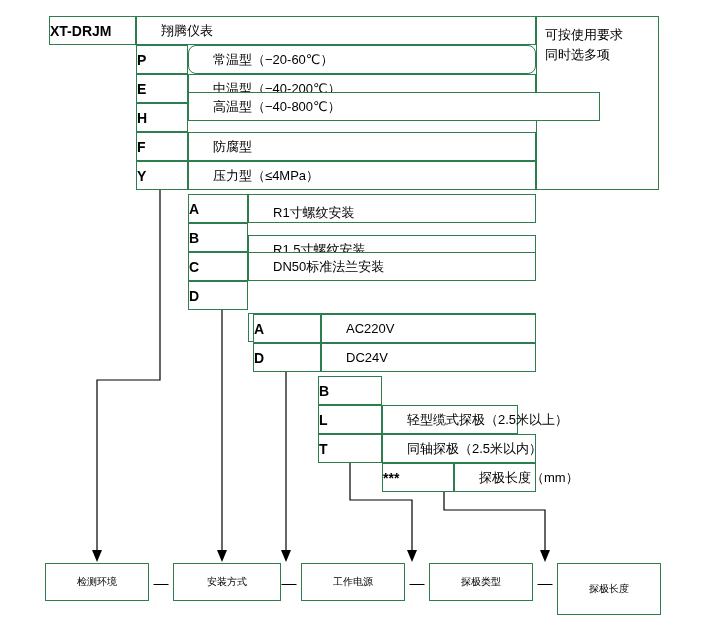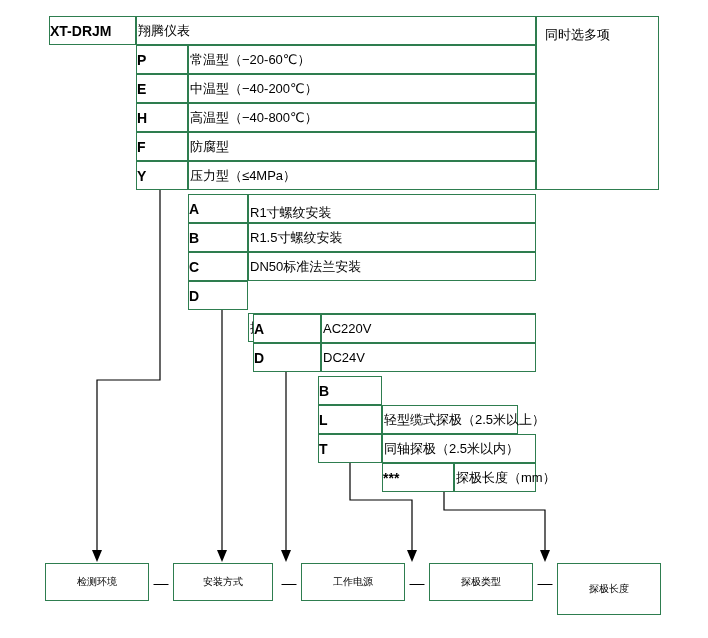--- a/index.html
+++ b/index.html
@@ -16,21 +16,21 @@
     box-sizing:border-box;
     border:1px solid #2e7d4f;
     background:#ffffff;
     display:flex;
     align-items:center;
     font-size:13px;
     color:#000;
     white-space:nowrap;
   }
   .cell.center{justify-content:flex-start;}
-  .cell.left{justify-content:flex-start;padding-left:1px;}
+  .cell.left{justify-content:flex-start;padding-left:24px;}
   .cell.code{font-weight:bold;font-size:14px;}
   .cell.multi{
     display:block;
     padding:8px 6px 0 8px;
     line-height:20px;
     white-space:normal;
   }
   .bottombox{
     position:absolute;
     box-sizing:border-box;
@@ -76,41 +76,42 @@
     <polygon points="545,562 540,550 550,550" fill="#000"></polygon>
   </svg>
 
   <div class="cell center code" style="left:49px;top:16px;width:87px;height:29px;">
     <span>XT-DRJM</span>
   </div>
   <div class="cell left" style="left:136px;top:16px;width:400px;height:29px;">
     <span>翔腾仪表</span>
   </div>
   <div class="cell multi" style="left:536px;top:16px;width:123px;height:174px;">
+    <div>可按使用要求</div>
     <div>同时选多项</div>
   </div>
 
   <div class="cell center code" style="left:136px;top:45px;width:52px;height:29px;">
     <span>P</span>
   </div>
-  <div class="cell left" style="left:188px;top:45px;width:348px;height:29px;">
+  <div class="cell left" style="left:188px;top:45px;width:348px;height:29px;border-radius:8px;">
     <span>常温型（−20-60℃）</span>
   </div>
 
   <div class="cell center code" style="left:136px;top:74px;width:52px;height:29px;">
     <span>E</span>
   </div>
   <div class="cell left" style="left:188px;top:74px;width:348px;height:29px;">
     <span>中温型（−40-200℃）</span>
   </div>
 
   <div class="cell center code" style="left:136px;top:103px;width:52px;height:29px;">
     <span>H</span>
   </div>
-  <div class="cell left" style="left:188px;top:103px;width:348px;height:29px;">
+  <div class="cell left" style="left:188px;top:92px;width:412px;height:29px;">
     <span>高温型（−40-800℃）</span>
   </div>
 
   <div class="cell center code" style="left:136px;top:132px;width:52px;height:29px;">
     <span>F</span>
   </div>
   <div class="cell left" style="left:188px;top:132px;width:348px;height:29px;">
     <span>防腐型</span>
   </div>
 
@@ -124,21 +125,21 @@
   <div class="cell center code" style="left:188px;top:194px;width:60px;height:29px;">
     <span>A</span>
   </div>
   <div class="cell left" style="left:248px;top:194px;width:288px;height:29px;align-items:flex-end;">
     <span>R1寸螺纹安装</span>
   </div>
 
   <div class="cell center code" style="left:188px;top:223px;width:60px;height:29px;">
     <span>B</span>
   </div>
-  <div class="cell left" style="left:248px;top:223px;width:288px;height:29px;">
+  <div class="cell left" style="left:248px;top:235px;width:288px;height:29px;">
     <span>R1.5寸螺纹安装</span>
   </div>
 
   <div class="cell center code" style="left:188px;top:252px;width:60px;height:29px;">
     <span>C</span>
   </div>
   <div class="cell left" style="left:248px;top:252px;width:288px;height:29px;">
     <span>DN50标准法兰安装</span>
   </div>
 
@@ -188,21 +189,21 @@
     <span>探极长度（mm）</span>
   </div>
 
   <div class="bottombox" style="left:45px;top:563px;width:104px;height:38px;">
     <span>检测环境</span>
   </div>
   <div class="dash" style="left:149px;top:563px;width:24px;height:38px;">
     <span>—</span>
   </div>
 
-  <div class="bottombox" style="left:173px;top:563px;width:100px;height:38px;">
+  <div class="bottombox" style="left:173px;top:563px;width:108px;height:38px;">
     <span>安装方式</span>
   </div>
   <div class="dash" style="left:277px;top:563px;width:24px;height:38px;">
     <span>—</span>
   </div>
 
   <div class="bottombox" style="left:301px;top:563px;width:104px;height:38px;">
     <span>工作电源</span>
   </div>
   <div class="dash" style="left:405px;top:563px;width:24px;height:38px;">

